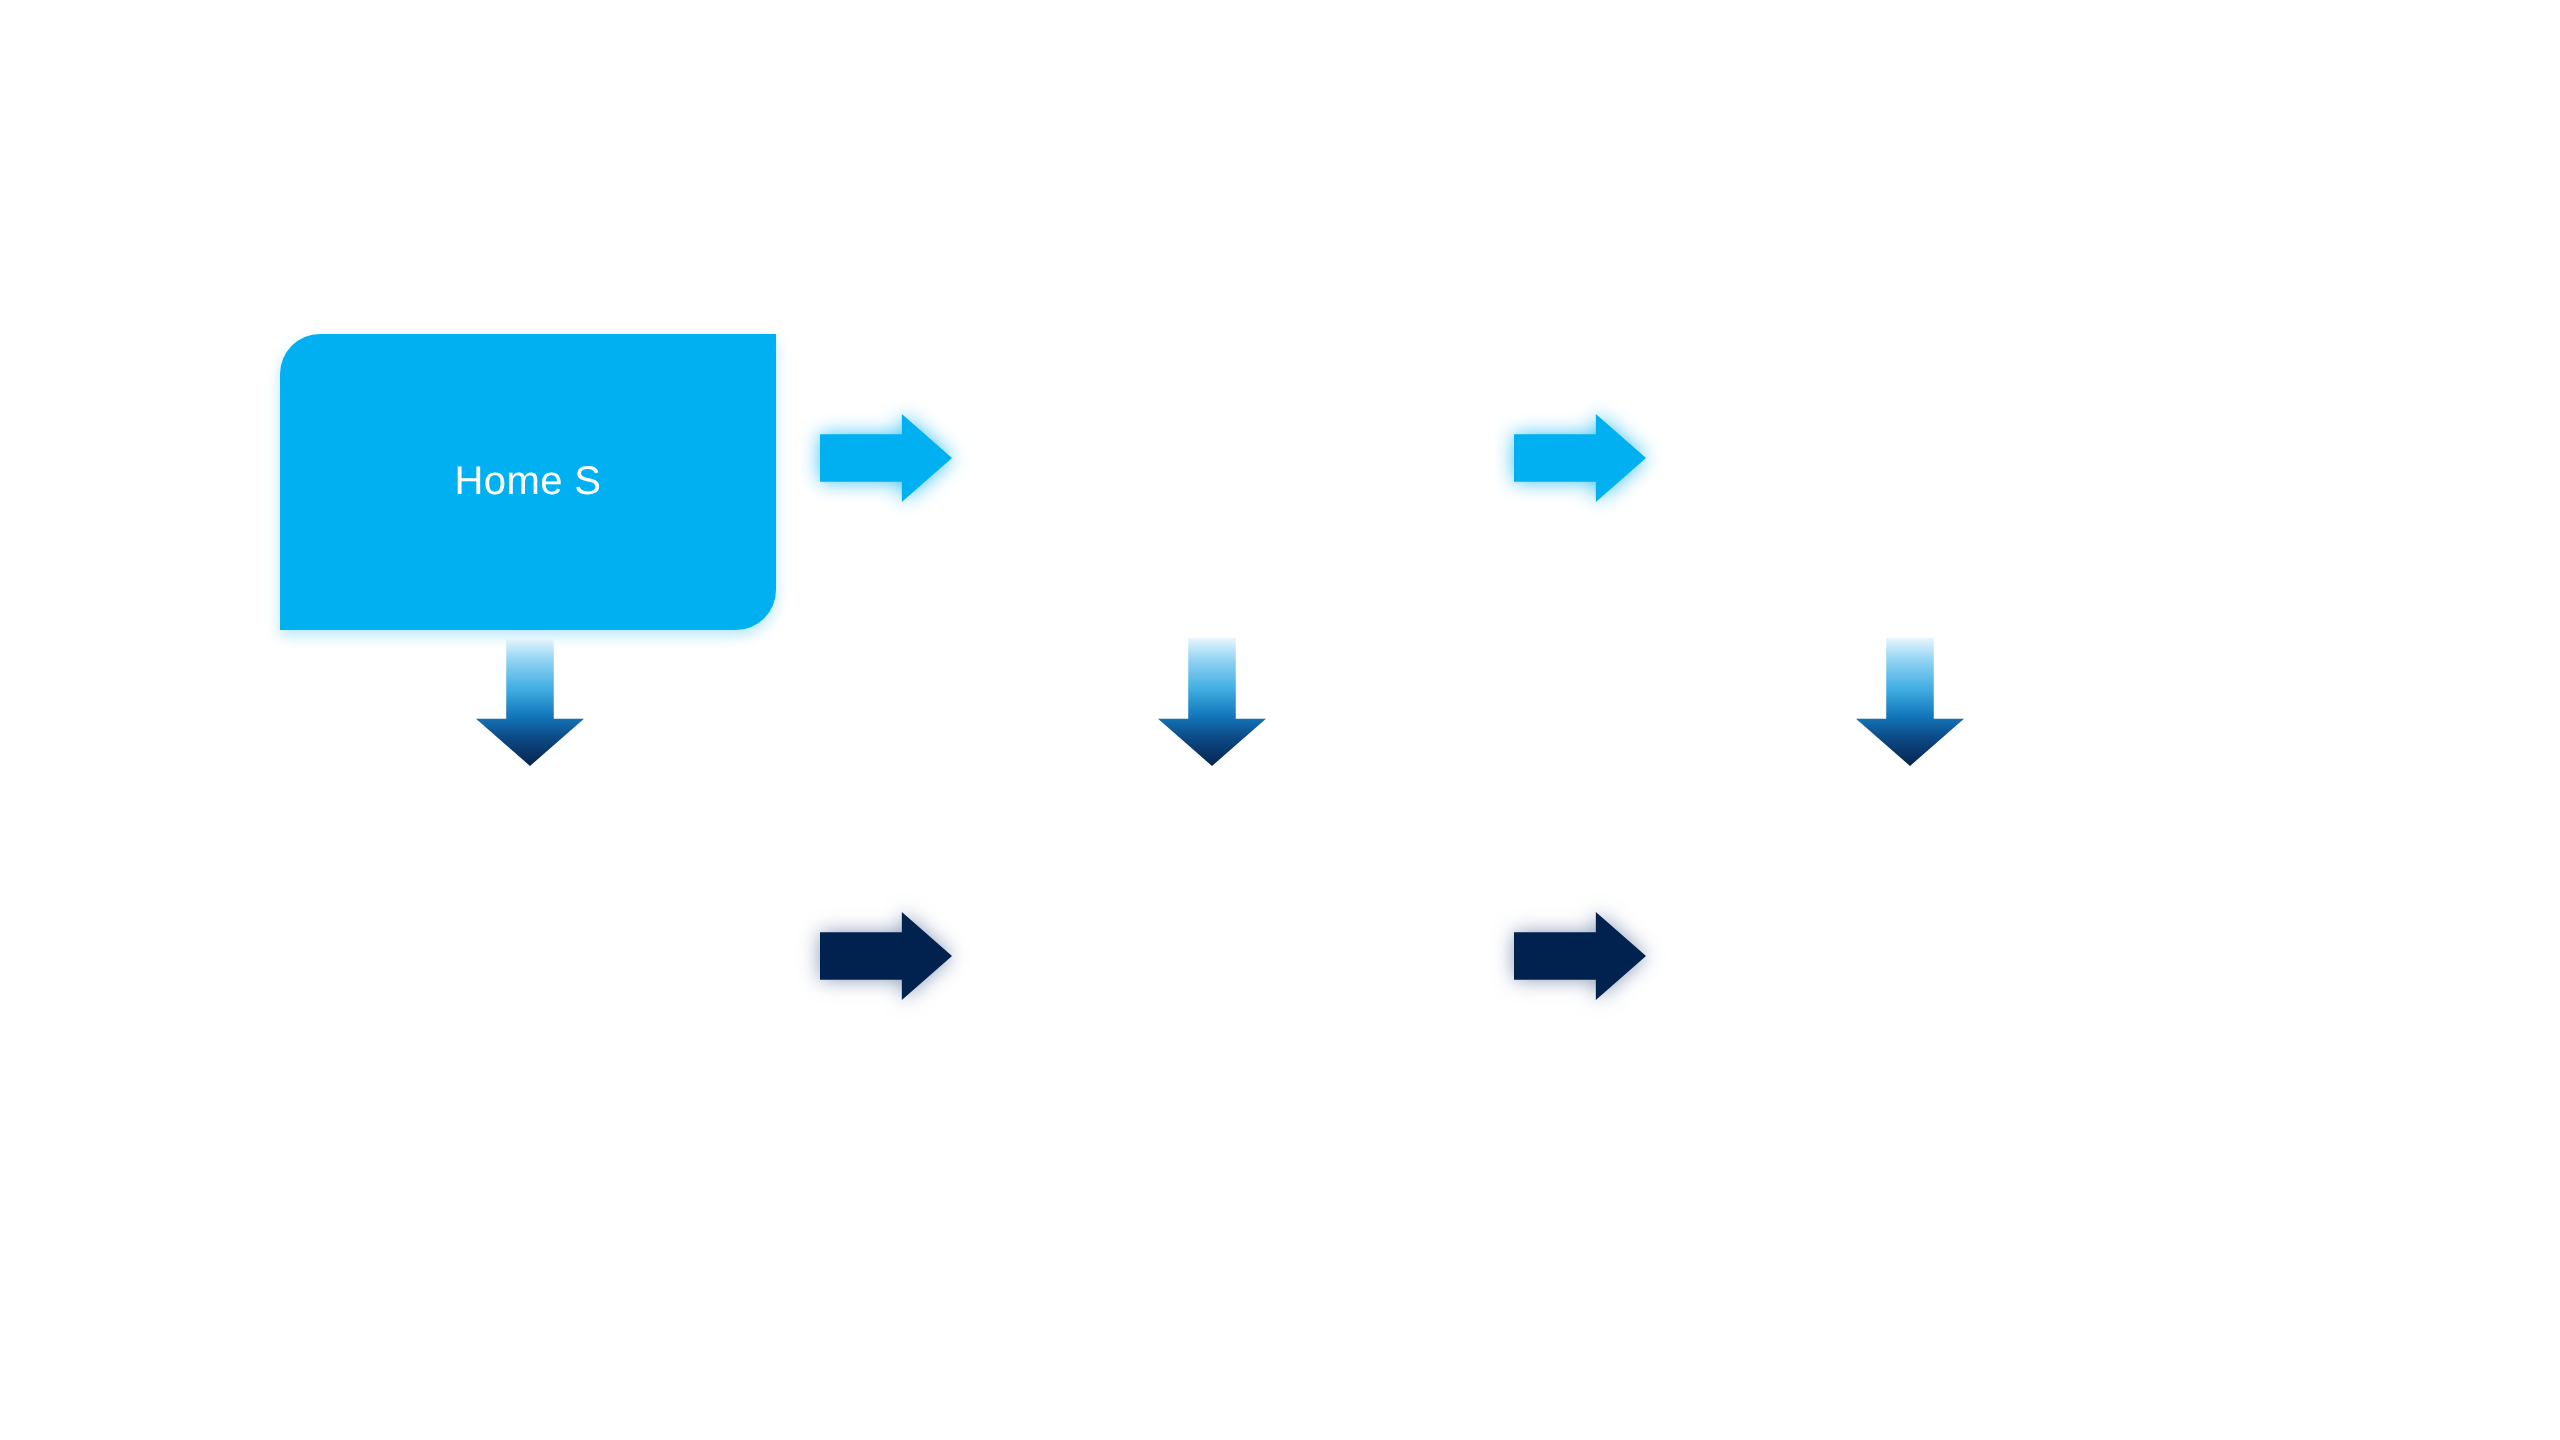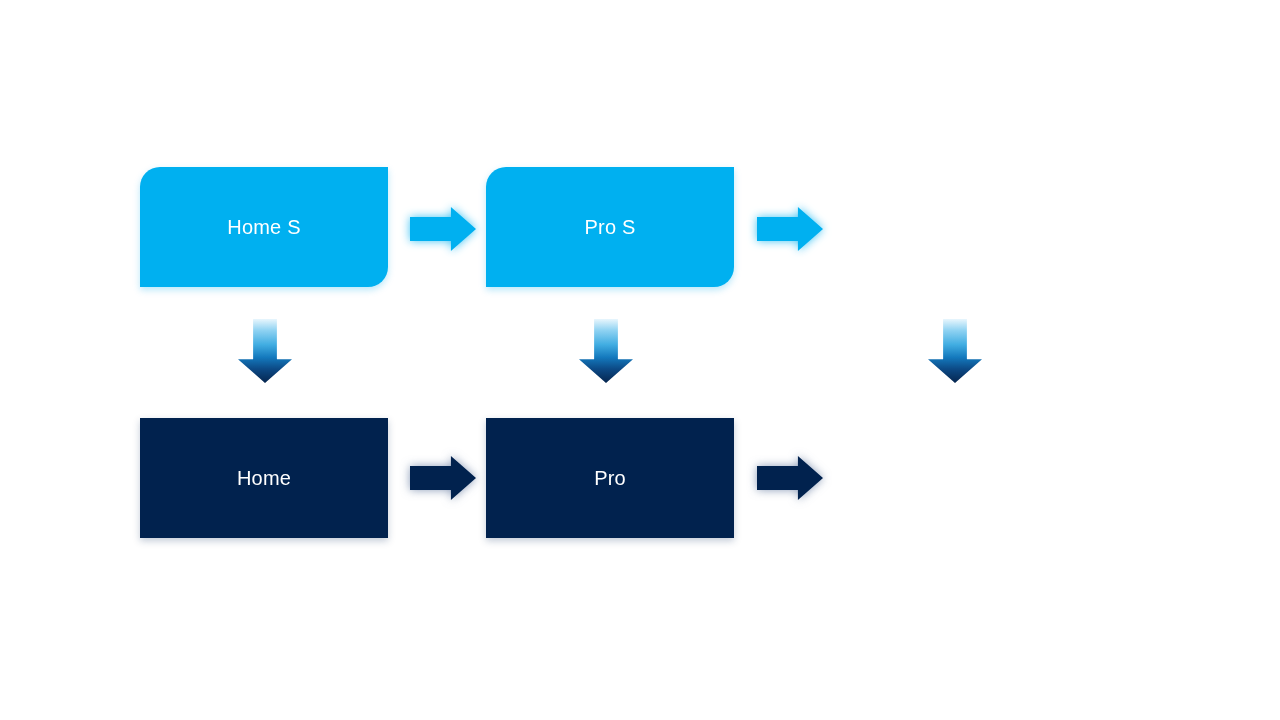--- a/index.html
+++ b/index.html
@@ -11,21 +11,21 @@
   .canvas {
     position: relative;
     width: 1280px;
     height: 720px;
     background: var(--bg, #ffffff);
     overflow: hidden;
   }
   .box {
     position: absolute;
     width: 248px;
-    height: 120px;
+    height: 148px;
     display: flex;
     align-items: center;
     justify-content: center;
     color: var(--text, #ffffff);
     font-size: 20px;
     letter-spacing: 0.2px;
   }
   .box.top {
     background: var(--top-box, #00B0F0);
     border-radius: 20px 0 20px 0;
@@ -81,41 +81,32 @@
   .d3 { left: 928px; }
 </style>
 </head>
 <body>
 
 <div class="canvas" style="--bg: #FFFFFF; --top-box: #00B0F0; --bottom-box: #01224E; --text: #FFFFFF; --arrow-light: #00B0F0; --arrow-dark: #01224E;">
 
   <div class="box top col1">
     <span>Home S</span>
   </div>
-  <div class="box top col2">
-    <span>Pro S</span>
-  </div>
 
   <div class="glow-light" style="position:absolute;">
     <div class="right-arrow light r1 gap1"></div>
   </div>
   <div class="glow-light" style="position:absolute;">
     <div class="right-arrow light r1 gap2"></div>
   </div>
 
   <div class="down-arrow d1"></div>
   <div class="down-arrow d2"></div>
   <div class="down-arrow d3"></div>
 
-  <div class="box bottom col1">
-    <span>Home</span>
-  </div>
-  <div class="box bottom col2">
-    <span>Pro</span>
-  </div>
 
   <div class="glow-dark" style="position:absolute;">
     <div class="right-arrow dark r2 gap1"></div>
   </div>
   <div class="glow-dark" style="position:absolute;">
     <div class="right-arrow dark r2 gap2"></div>
   </div>
 
 </div>
 

